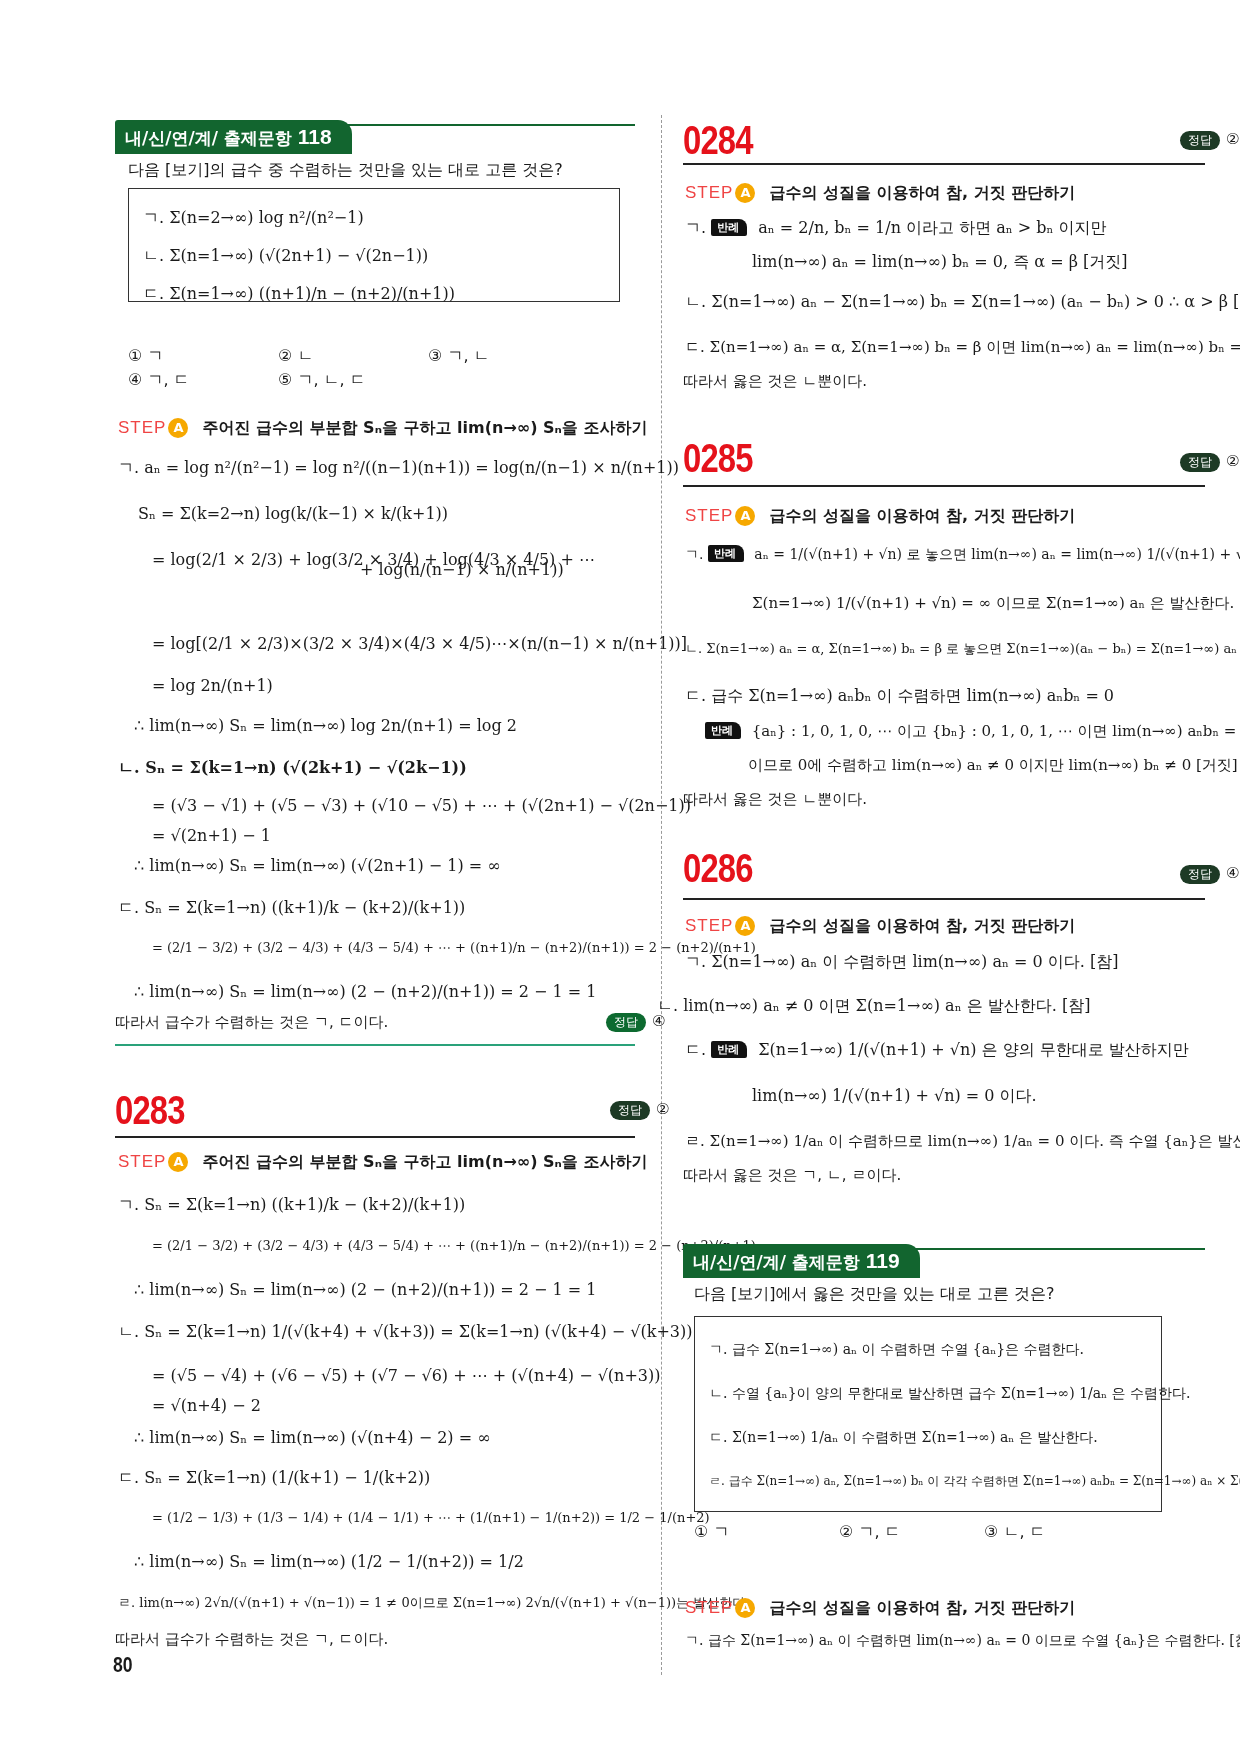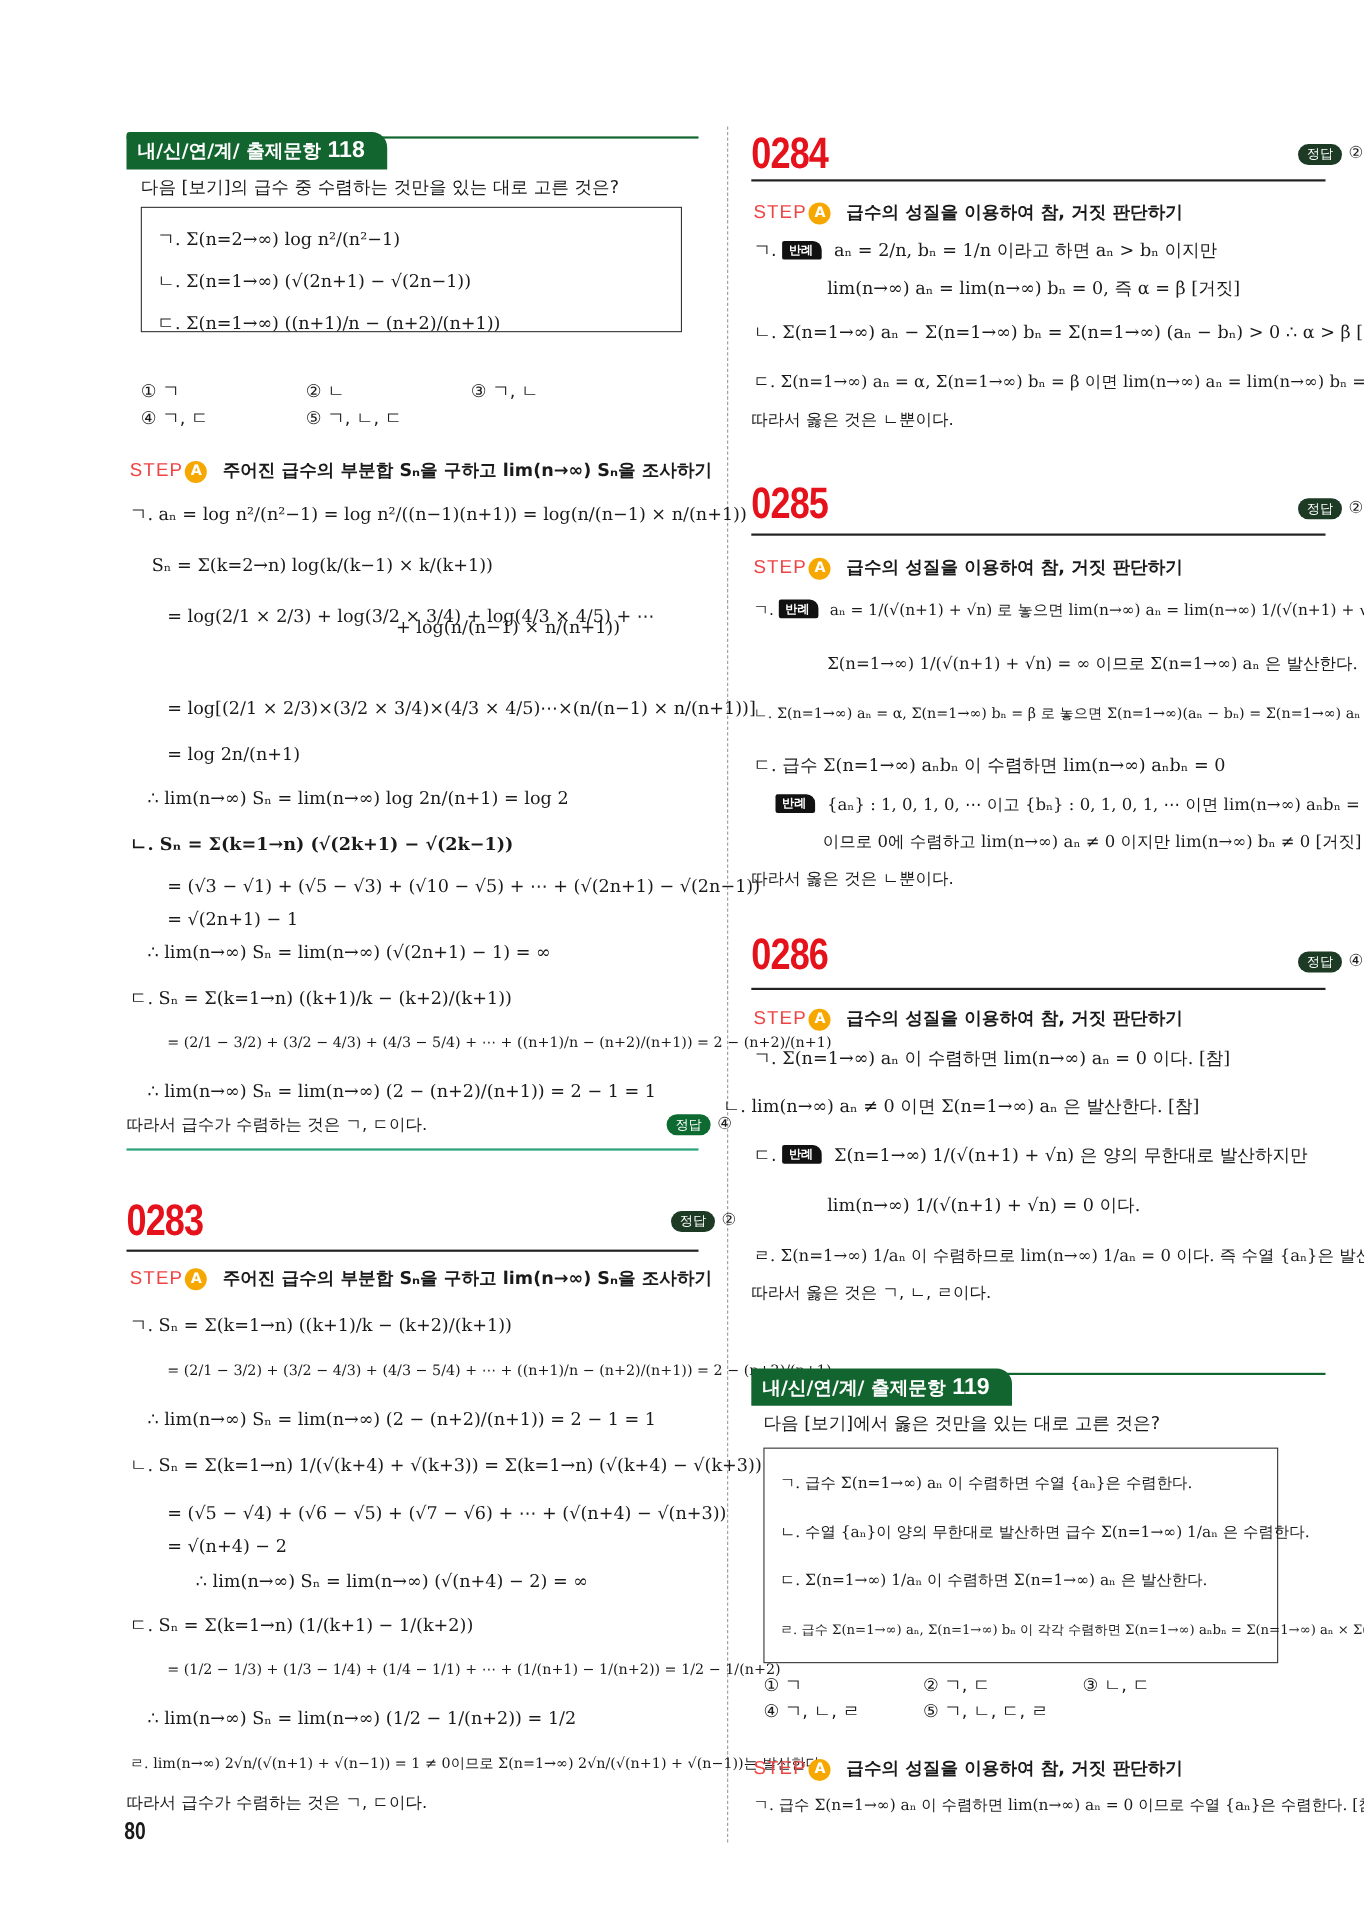--- a/index.html
+++ b/index.html
@@ -103,21 +103,21 @@
 
 <div class="step" style="left:118px; top:1152px;">
   <span class="steplbl">STEP</span><span class="stepA">A</span><span>주어진 급수의 부분합 Sₙ을 구하고 lim(n→∞) Sₙ을 조사하기</span>
 </div>
 <div class="line-math" style="left:118px; top:1195px;">ㄱ. Sₙ = Σ(k=1→n) ((k+1)/k − (k+2)/(k+1))</div>
 <div class="line-math" style="left:152px; top:1238px; font-size:13px;">= (2/1 − 3/2) + (3/2 − 4/3) + (4/3 − 5/4) + ⋯ + ((n+1)/n − (n+2)/(n+1)) = 2 − (n+2)/(n+1)</div>
 <div class="line-math" style="left:134px; top:1280px;">∴ lim(n→∞) Sₙ = lim(n→∞) (2 − (n+2)/(n+1)) = 2 − 1 = 1</div>
 <div class="line-math" style="left:118px; top:1322px;">ㄴ. Sₙ = Σ(k=1→n) 1/(√(k+4) + √(k+3)) = Σ(k=1→n) (√(k+4) − √(k+3))</div>
 <div class="line-math" style="left:152px; top:1366px;">= (√5 − √4) + (√6 − √5) + (√7 − √6) + ⋯ + (√(n+4) − √(n+3))</div>
 <div class="line-math" style="left:152px; top:1396px;">= √(n+4) − 2</div>
-<div class="line-math" style="left:134px; top:1428px;margin-left:44px;">∴ lim(n→∞) Sₙ = lim(n→∞) (√(n+4) − 2) = ∞</div>
+<div class="line-math" style="left:134px; top:1428px;">∴ lim(n→∞) Sₙ = lim(n→∞) (√(n+4) − 2) = ∞</div>
 <div class="line-math" style="left:118px; top:1468px;">ㄷ. Sₙ = Σ(k=1→n) (1/(k+1) − 1/(k+2))</div>
 <div class="line-math" style="left:152px; top:1510px; font-size:13px;">= (1/2 − 1/3) + (1/3 − 1/4) + (1/4 − 1/1) + ⋯ + (1/(n+1) − 1/(n+2)) = 1/2 − 1/(n+2)</div>
 <div class="line-math" style="left:134px; top:1552px;">∴ lim(n→∞) Sₙ = lim(n→∞) (1/2 − 1/(n+2)) = 1/2</div>
 <div class="line-math" style="left:118px; top:1594px; font-size:13px;">ㄹ. lim(n→∞) 2√n/(√(n+1) + √(n−1)) = 1 ≠ 0이므로 Σ(n=1→∞) 2√n/(√(n+1) + √(n−1))는 발산한다.</div>
 <div class="conclusion" style="left:115px; top:1630px;">따라서 급수가 수렴하는 것은 ㄱ, ㄷ이다.</div>
 
 <div class="pagenum">80</div>
 
 <div class="probnum" style="left:683px; top:118px;">0284</div>
 <div class="answer" style="left:1140px; top:130px;">
@@ -194,22 +194,18 @@
   <div class="row" style="height:44px; line-height:44px;">ㄷ. Σ(n=1→∞) 1/aₙ 이 수렴하면 Σ(n=1→∞) aₙ 은 발산한다.</div>
   <div class="row" style="height:44px; line-height:44px; font-size:12px;">ㄹ. 급수 Σ(n=1→∞) aₙ, Σ(n=1→∞) bₙ 이 각각 수렴하면 Σ(n=1→∞) aₙbₙ = Σ(n=1→∞) aₙ × Σ(n=1→∞) bₙ 이다.</div>
 </div>
 
 <div class="choices" style="left:694px; top:1522px;">
   <div class="crow">
     <span style="width:145px">① ㄱ</span>
     <span style="width:145px">② ㄱ, ㄷ</span>
     <span style="width:145px">③ ㄴ, ㄷ</span>
   </div>
-  <div class="crow">
-    <span style="width:145px">④ ㄱ, ㄴ, ㄹ</span>
-    <span style="width:200px">⑤ ㄱ, ㄴ, ㄷ, ㄹ</span>
-  </div>
 </div>
 
 <div class="step" style="left:685px; top:1598px;">
   <span class="steplbl">STEP</span><span class="stepA">A</span><span>급수의 성질을 이용하여 참, 거짓 판단하기</span>
 </div>
 <div class="line-math" style="left:685px; top:1632px; font-size:14px;">ㄱ. 급수 Σ(n=1→∞) aₙ 이 수렴하면 lim(n→∞) aₙ = 0 이므로 수열 {aₙ}은 수렴한다. [참]</div>
 
 </body></html>

